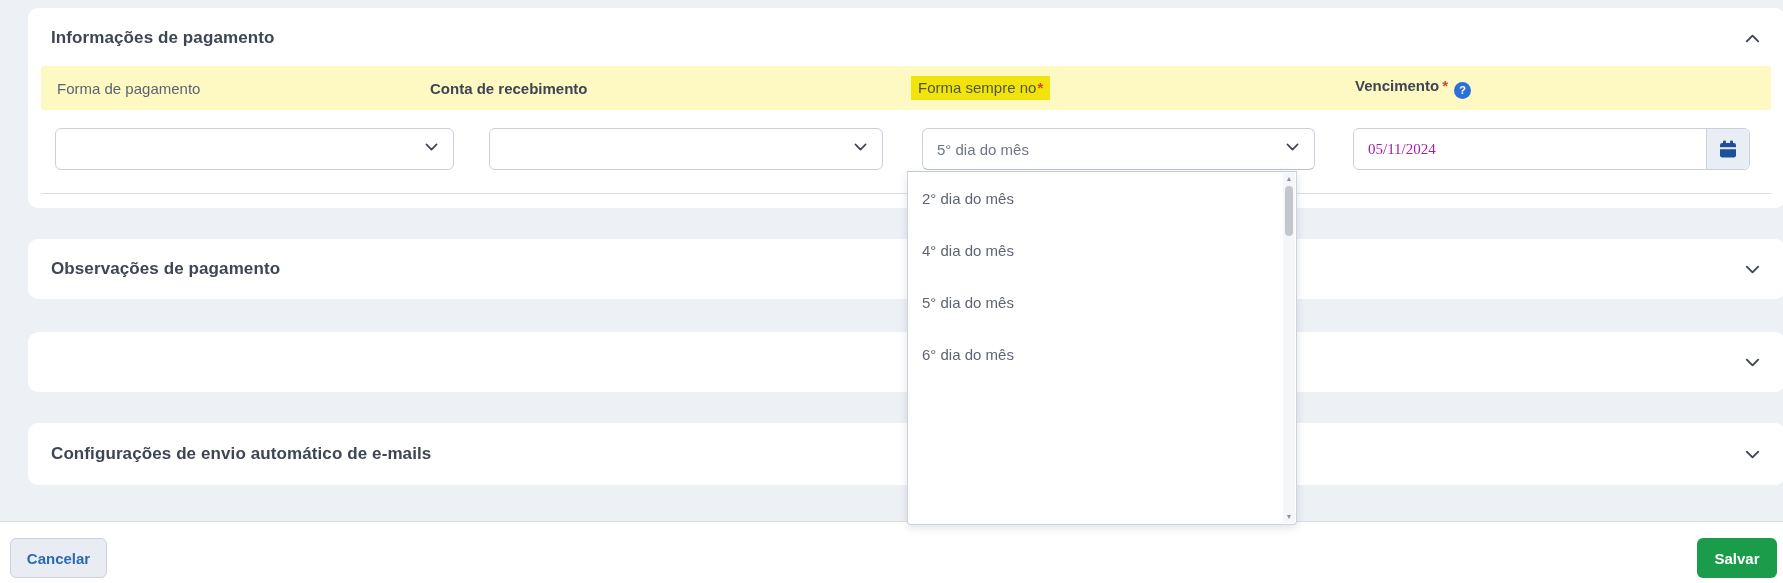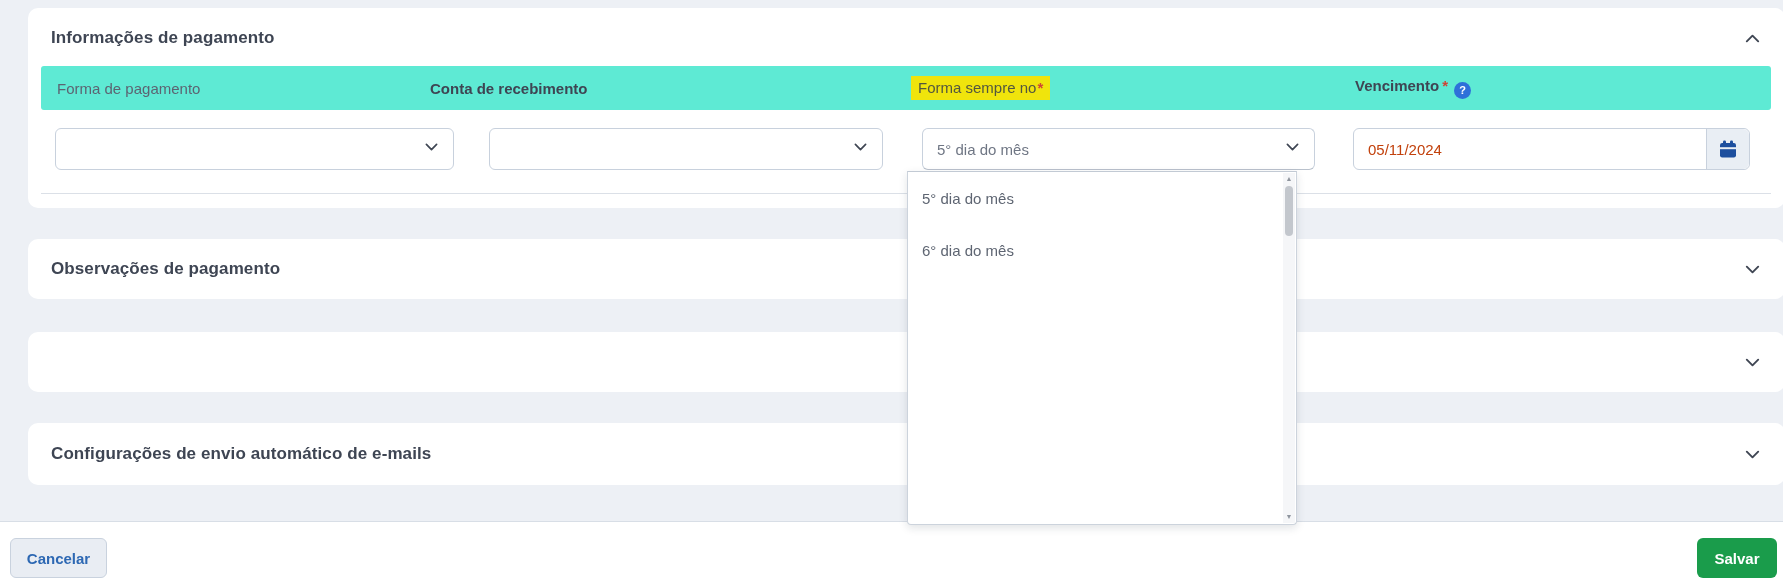--- a/index.html
+++ b/index.html
@@ -34,21 +34,21 @@
     display: flex; align-items: center; justify-content: center;
     cursor: pointer;
   }
   #card-payment .chev-btn { top: 19px; }
   .collapsed-card .chev-btn { top: 50%; transform: translateY(-50%); }
 
   .label-row {
     position: absolute;
     left: 13px; top: 58px;
     width: 1730px; height: 44px;
-    background: #5eead4;
+    background: #fef9c3;
     border-radius: 3px;
   }
   .flabel {
     position: absolute;
     top: 50%; transform: translateY(-50%);
     font-size: 15px;
     color: #5c6472;
     white-space: nowrap;
   }
   .flabel.bold { font-weight: 700; color: #3e4553; }
@@ -100,22 +100,22 @@
   #select-due-day           { left: 894px; width: 393px; border-bottom-color: #b9c1cc; }
 
   .date-wrap { left: 1325px; width: 397px; display: flex; }
   .date-input {
     flex: 1;
     border: none;
     outline: none;
     background: transparent;
     padding-left: 14px;
     font-size: 15px;
-    color: #c2410c;
-    font-family: Liberation Sans, sans-serif;
+    color: #a21caf;
+    font-family: Liberation Serif, serif;
   }
   .cal-btn {
     width: 43px;
     border-left: 1px solid #c8d1dd;
     background: #e9eef4;
     border-radius: 0 6px 6px 0;
     display: flex; align-items: center; justify-content: center;
     cursor: pointer;
   }
 
@@ -281,20 +281,22 @@
         <rect x="2" y="4" width="16" height="14.5" rx="2.2" fill="#1d4f9e"></rect>
         <rect x="2" y="8.2" width="16" height="2" fill="#e9eef4"></rect>
       </svg>
     </div>
   </div>
 
   <div class="inner-hr"></div>
 </section>
 
 <div class="dd-panel">
+  <div class="dd-item">2° dia do mês</div>
+  <div class="dd-item">4° dia do mês</div>
   <div class="dd-item">5° dia do mês</div>
   <div class="dd-item">6° dia do mês</div>
   <div class="dd-scrollbar">
     <div class="dd-scroll-arrow up">▲</div>
     <div class="dd-thumb"></div>
     <div class="dd-scroll-arrow down">▼</div>
   </div>
 </div>
 
 <section class="card collapsed-card" id="card-obs">

